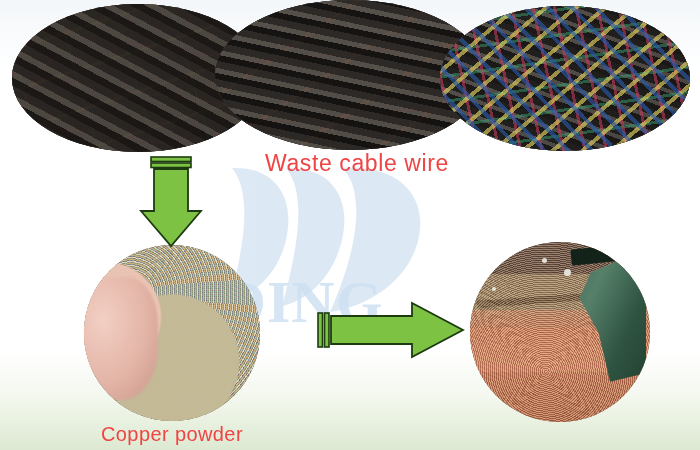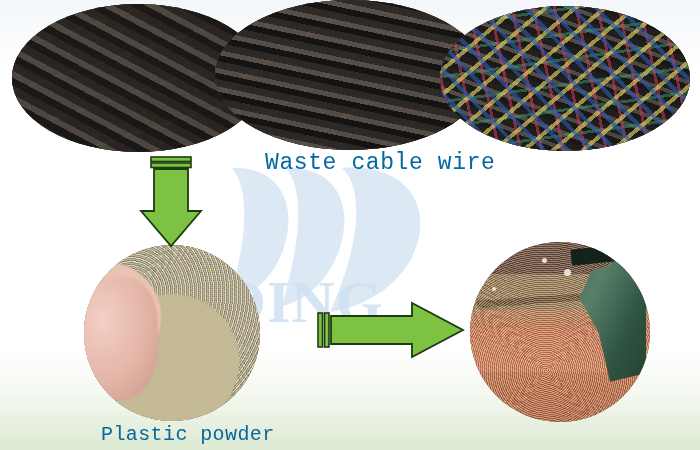--- a/index.html
+++ b/index.html
@@ -190,22 +190,22 @@
   .arrow-wrap { position: absolute; }
 
   #arrow-down { left: 138px; top: 155px; width: 66px; height: 95px; }
   #arrow-right { left: 316px; top: 300px; width: 150px; height: 60px; }
 
   .arrow-svg { display: block; width: 100%; height: 100%; }
 
   
   .label {
     position: absolute;
-    color: #0369a1;
-    font-family: Liberation Mono, monospace;
+    color: #ef4444;
+    font-family: Liberation Sans, sans-serif;
     white-space: nowrap;
   }
   #label-waste {
     left: 265px;
     top: 150px;
     font-size: 23px;
     letter-spacing: .6px;
   }
   #label-plastic {
     left: 101px;
@@ -285,16 +285,16 @@
 
       <rect x="2" y="13" width="4.5" height="34" fill="#7DC242" stroke="#1d3b10" stroke-width="1.6"></rect>
       <rect x="8.5" y="13" width="4.5" height="34" fill="#7DC242" stroke="#1d3b10" stroke-width="1.6"></rect>
 
       <path d="M15 16 H96 V3 L147 30 L96 57 V44 H15 Z" fill="#7DC242" stroke="#1d3b10" stroke-width="1.8" stroke-linejoin="miter"></path>
     </svg>
   </div>
 
   <div class="label" id="label-waste">Waste cable wire</div>
 
-  <div class="label" id="label-plastic">Plastic powder</div>
+  <div class="label" id="label-plastic">Copper powder</div>
 
 
 </div>
 
 </body></html>

